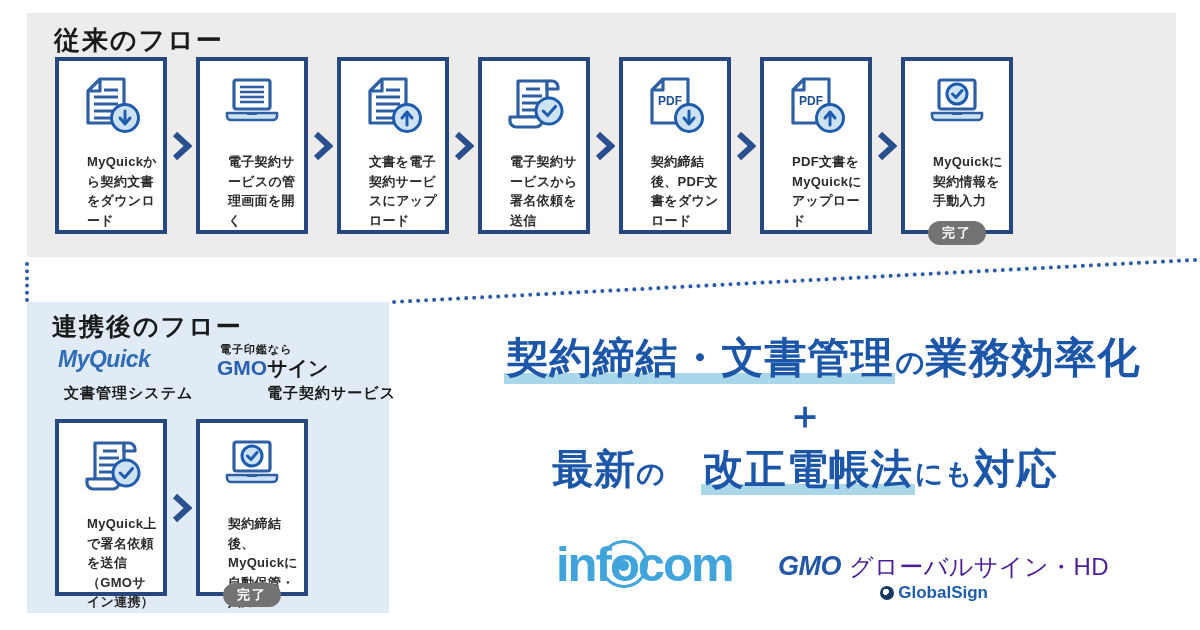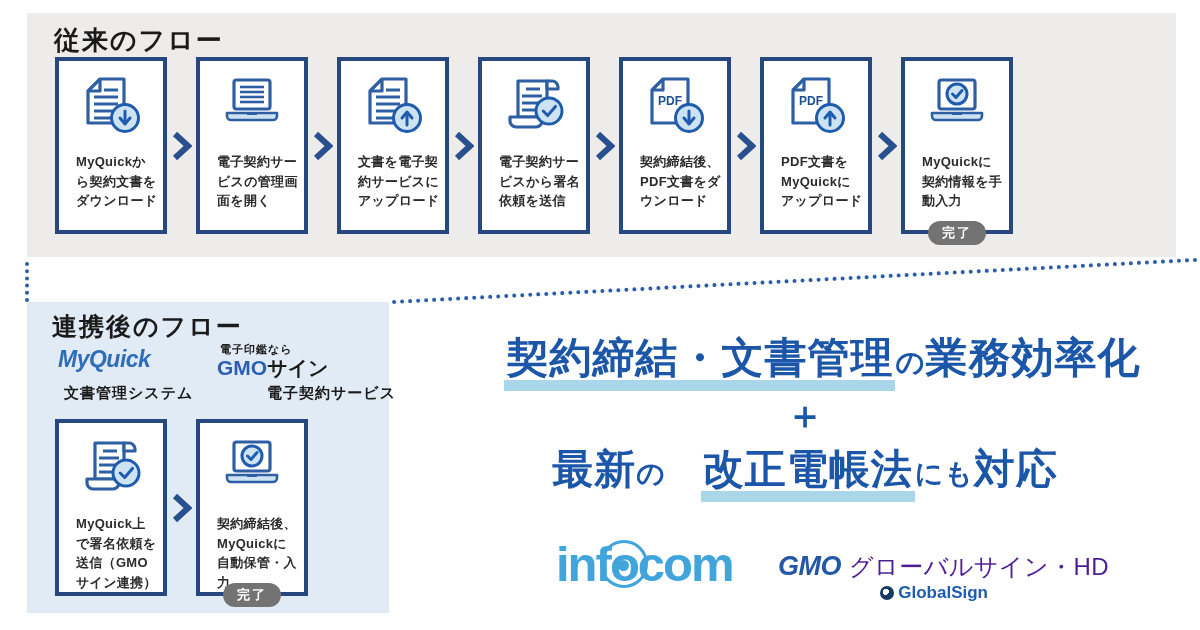--- a/index.html
+++ b/index.html
@@ -21,21 +21,21 @@
   .legacy-row{left:55px;top:57px;}
   .integrated-row{left:55px;top:419px;}
 
   .step-box{
     width:112px;height:177px;box-sizing:border-box;
     background:#ffffff;border:4px solid #27477f;position:relative;
     flex:0 0 auto;
   }
   .step-icon{position:absolute;left:0;right:0;top:13px;display:flex;justify-content:center;}
   .step-text{
-    position:absolute;left:17px;right:5px;top:91px;
+    position:absolute;left:28px;right:5px;top:91px;
     font-size:13px;font-weight:700;color:#2b2b2b;line-height:1.5;
     letter-spacing:0.3px;text-align:left;
   }
   .step-badge{
     position:absolute;bottom:-15px;left:50%;transform:translateX(-50%);
     background:#737373;color:#ffffff;font-size:13px;font-weight:800;
     padding:3px 14px;border-radius:15px;letter-spacing:2px;white-space:nowrap;text-align:center;
   }
   .chevron{
     flex:0 0 29px;display:flex;align-items:center;justify-content:center;
@@ -59,21 +59,21 @@
   .gmo-label{left:219px;top:384px;font-size:15px;font-weight:800;color:#1a1a1a;letter-spacing:1px;margin-left:48px;}
 
   
   .headline{left:450px;top:332px;width:710px;text-align:center;color:#1b56a8;}
   .hl-line{font-weight:800;letter-spacing:1px;line-height:1.25;white-space:nowrap;}
   .hl-line1{font-size:42px;}
   .hl-line2{font-size:41px;margin-top:8px;}
   .hl-small{font-size:0.68em;font-weight:800;}
   .hl-underline{
     background:linear-gradient(#a9d7e9,#a9d7e9) no-repeat 0 100%/100% 11px;
-    padding:0 2px 10px 2px;
+    padding:0 2px 3px 2px;
     margin-left:35px;
   }
   .hl-plus{font-size:38px;font-weight:800;margin-top:10px;line-height:1.1;}
 
   
   .infocom{left:556px;top:536px;font-size:49px;font-weight:900;color:#41a5db;
     letter-spacing:-2px;white-space:nowrap;}
   .ring-o{position:relative;display:inline-block;}
   .ring-o .outer-ring{
     position:absolute;left:50%;top:50%;width:48px;height:48px;margin:-24px 0 0 -24px;

